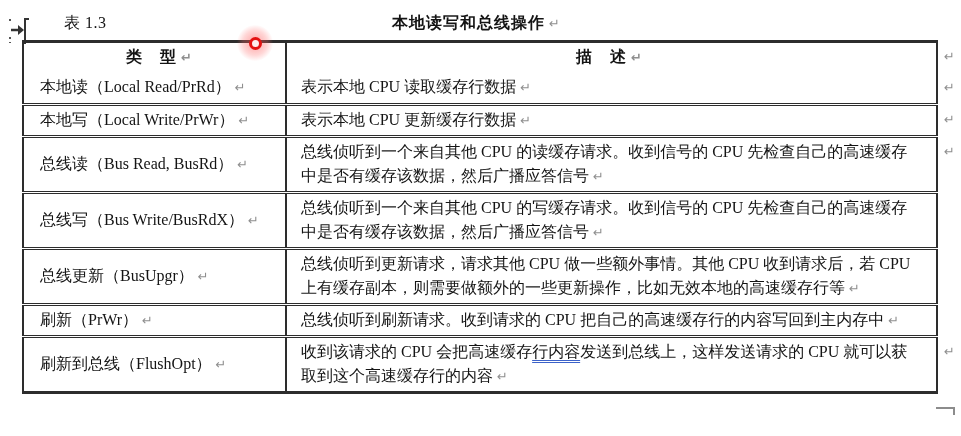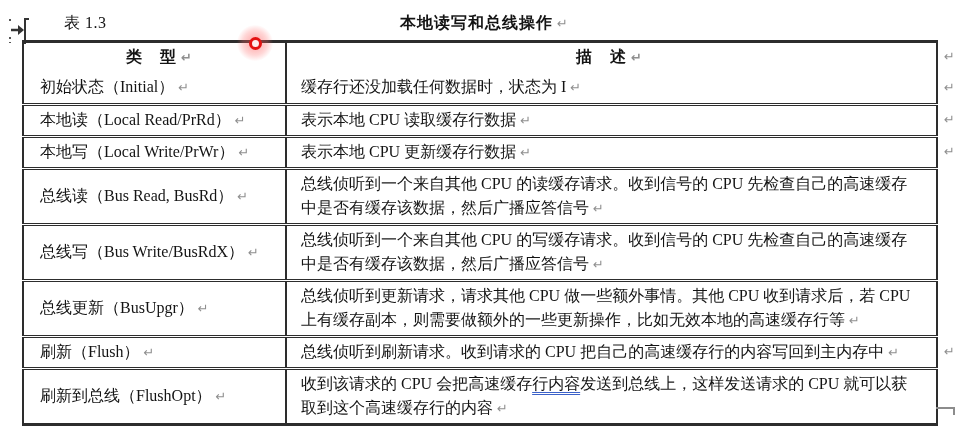--- a/index.html
+++ b/index.html
@@ -10,21 +10,21 @@
   html,body{width:961px; height:436px; overflow:hidden;}
   body{
     background:#ffffff; color:var(--text);
     font-family:"Liberation Serif","DejaVu Serif",serif;
     position:relative; font-size:16px;
   }
   .doc{position:absolute; inset:0;}
   
   .caption{position:absolute; left:0; top:8px; width:936px; height:30px; line-height:30px;}
   .caption .cap-label{position:absolute; left:64px; font-weight:normal; letter-spacing:.5px;}
-  .caption .cap-title-wrap{position:absolute; left:16px; width:100%; text-align:center;}
+  .caption .cap-title-wrap{position:absolute; left:8px; width:100%; text-align:center;}
   .caption .cap-title{font-weight:bold; letter-spacing:1px;}
   
   .tab-icon{position:absolute; left:7px; top:15px;}
   
   .table-wrap{position:absolute; left:22px; top:40px; width:914px;}
   table{border-collapse:collapse; table-layout:fixed; width:914px;
         border-top:3px solid var(--border); border-bottom:3px solid var(--border);
         border-left:2px solid var(--border); border-right:2px solid var(--border);}
   col.c1{width:263px;} col.c2{width:651px;}
   tr{border-bottom:3px double var(--border);}
@@ -77,45 +77,41 @@
           <col class="c2">
         </colgroup>
       <thead>
         <tr class="h-header">
           <td class="type-cell"><span>类　型</span><span class="pmark">↵</span></td>
           <td class="desc-cell" style="text-align:center;font-weight:bold;letter-spacing:1px;"><span>描　述</span><span class="pmark">↵</span></td>
         </tr>
       </thead>
       <tbody>
           <tr class="h-short">
-            <td class="type-cell"><span>初始状态（Initial）</span><span class="pmark">↵</span></td>
-            <td class="desc-cell"><span>缓存行还没加载任何数据时，状态为 I</span><span class="pmark">↵</span></td>
-          </tr>
-          <tr class="h-short">
             <td class="type-cell"><span>本地读（Local Read/PrRd）</span><span class="pmark">↵</span></td>
             <td class="desc-cell"><span>表示本地 CPU 读取缓存行数据</span><span class="pmark">↵</span></td>
           </tr>
           <tr class="h-short">
             <td class="type-cell"><span>本地写（Local Write/PrWr）</span><span class="pmark">↵</span></td>
             <td class="desc-cell"><span>表示本地 CPU 更新缓存行数据</span><span class="pmark">↵</span></td>
           </tr>
           <tr class="h-tall">
             <td class="type-cell"><span>总线读（Bus Read, BusRd）</span><span class="pmark">↵</span></td>
             <td class="desc-cell"><span>总线侦听到一个来自其他 CPU 的读缓存请求。收到信号的 CPU 先检查自己的高速缓存中是否有缓存该数据，然后广播应答信号</span><span class="pmark">↵</span></td>
           </tr>
           <tr class="h-tall">
             <td class="type-cell"><span>总线写（Bus Write/BusRdX）</span><span class="pmark">↵</span></td>
             <td class="desc-cell"><span>总线侦听到一个来自其他 CPU 的写缓存请求。收到信号的 CPU 先检查自己的高速缓存中是否有缓存该数据，然后广播应答信号</span><span class="pmark">↵</span></td>
           </tr>
           <tr class="h-tall">
             <td class="type-cell"><span>总线更新（BusUpgr）</span><span class="pmark">↵</span></td>
             <td class="desc-cell"><span>总线侦听到更新请求，请求其他 CPU 做一些额外事情。其他 CPU 收到请求后，若 CPU 上有缓存副本，则需要做额外的一些更新操作，比如无效本地的高速缓存行等</span><span class="pmark">↵</span></td>
           </tr>
           <tr class="h-short">
-            <td class="type-cell"><span>刷新（Flush）</span><span class="pmark">↵</span></td>
+            <td class="type-cell"><span>刷新（PrWr）</span><span class="pmark">↵</span></td>
             <td class="desc-cell"><span>总线侦听到刷新请求。收到请求的 CPU 把自己的高速缓存行的内容写回到主内存中</span><span class="pmark">↵</span></td>
           </tr>
           <tr class="h-tall">
             <td class="type-cell"><span>刷新到总线（FlushOpt）</span><span class="pmark">↵</span></td>
             <td class="desc-cell"><span>收到该请求的 CPU 会把高速缓存</span><span class="grammar-ul">行内容</span><span>发送到总线上，这样发送请求的 CPU 就可以获取到这个高速缓存行的内容</span><span class="pmark">↵</span></td>
           </tr>
         </tbody>
     </table>
   <span class="row-end-mark" style="top: 9.5px;">↵</span>
       <span class="row-end-mark" style="top: 41px;">↵</span>

